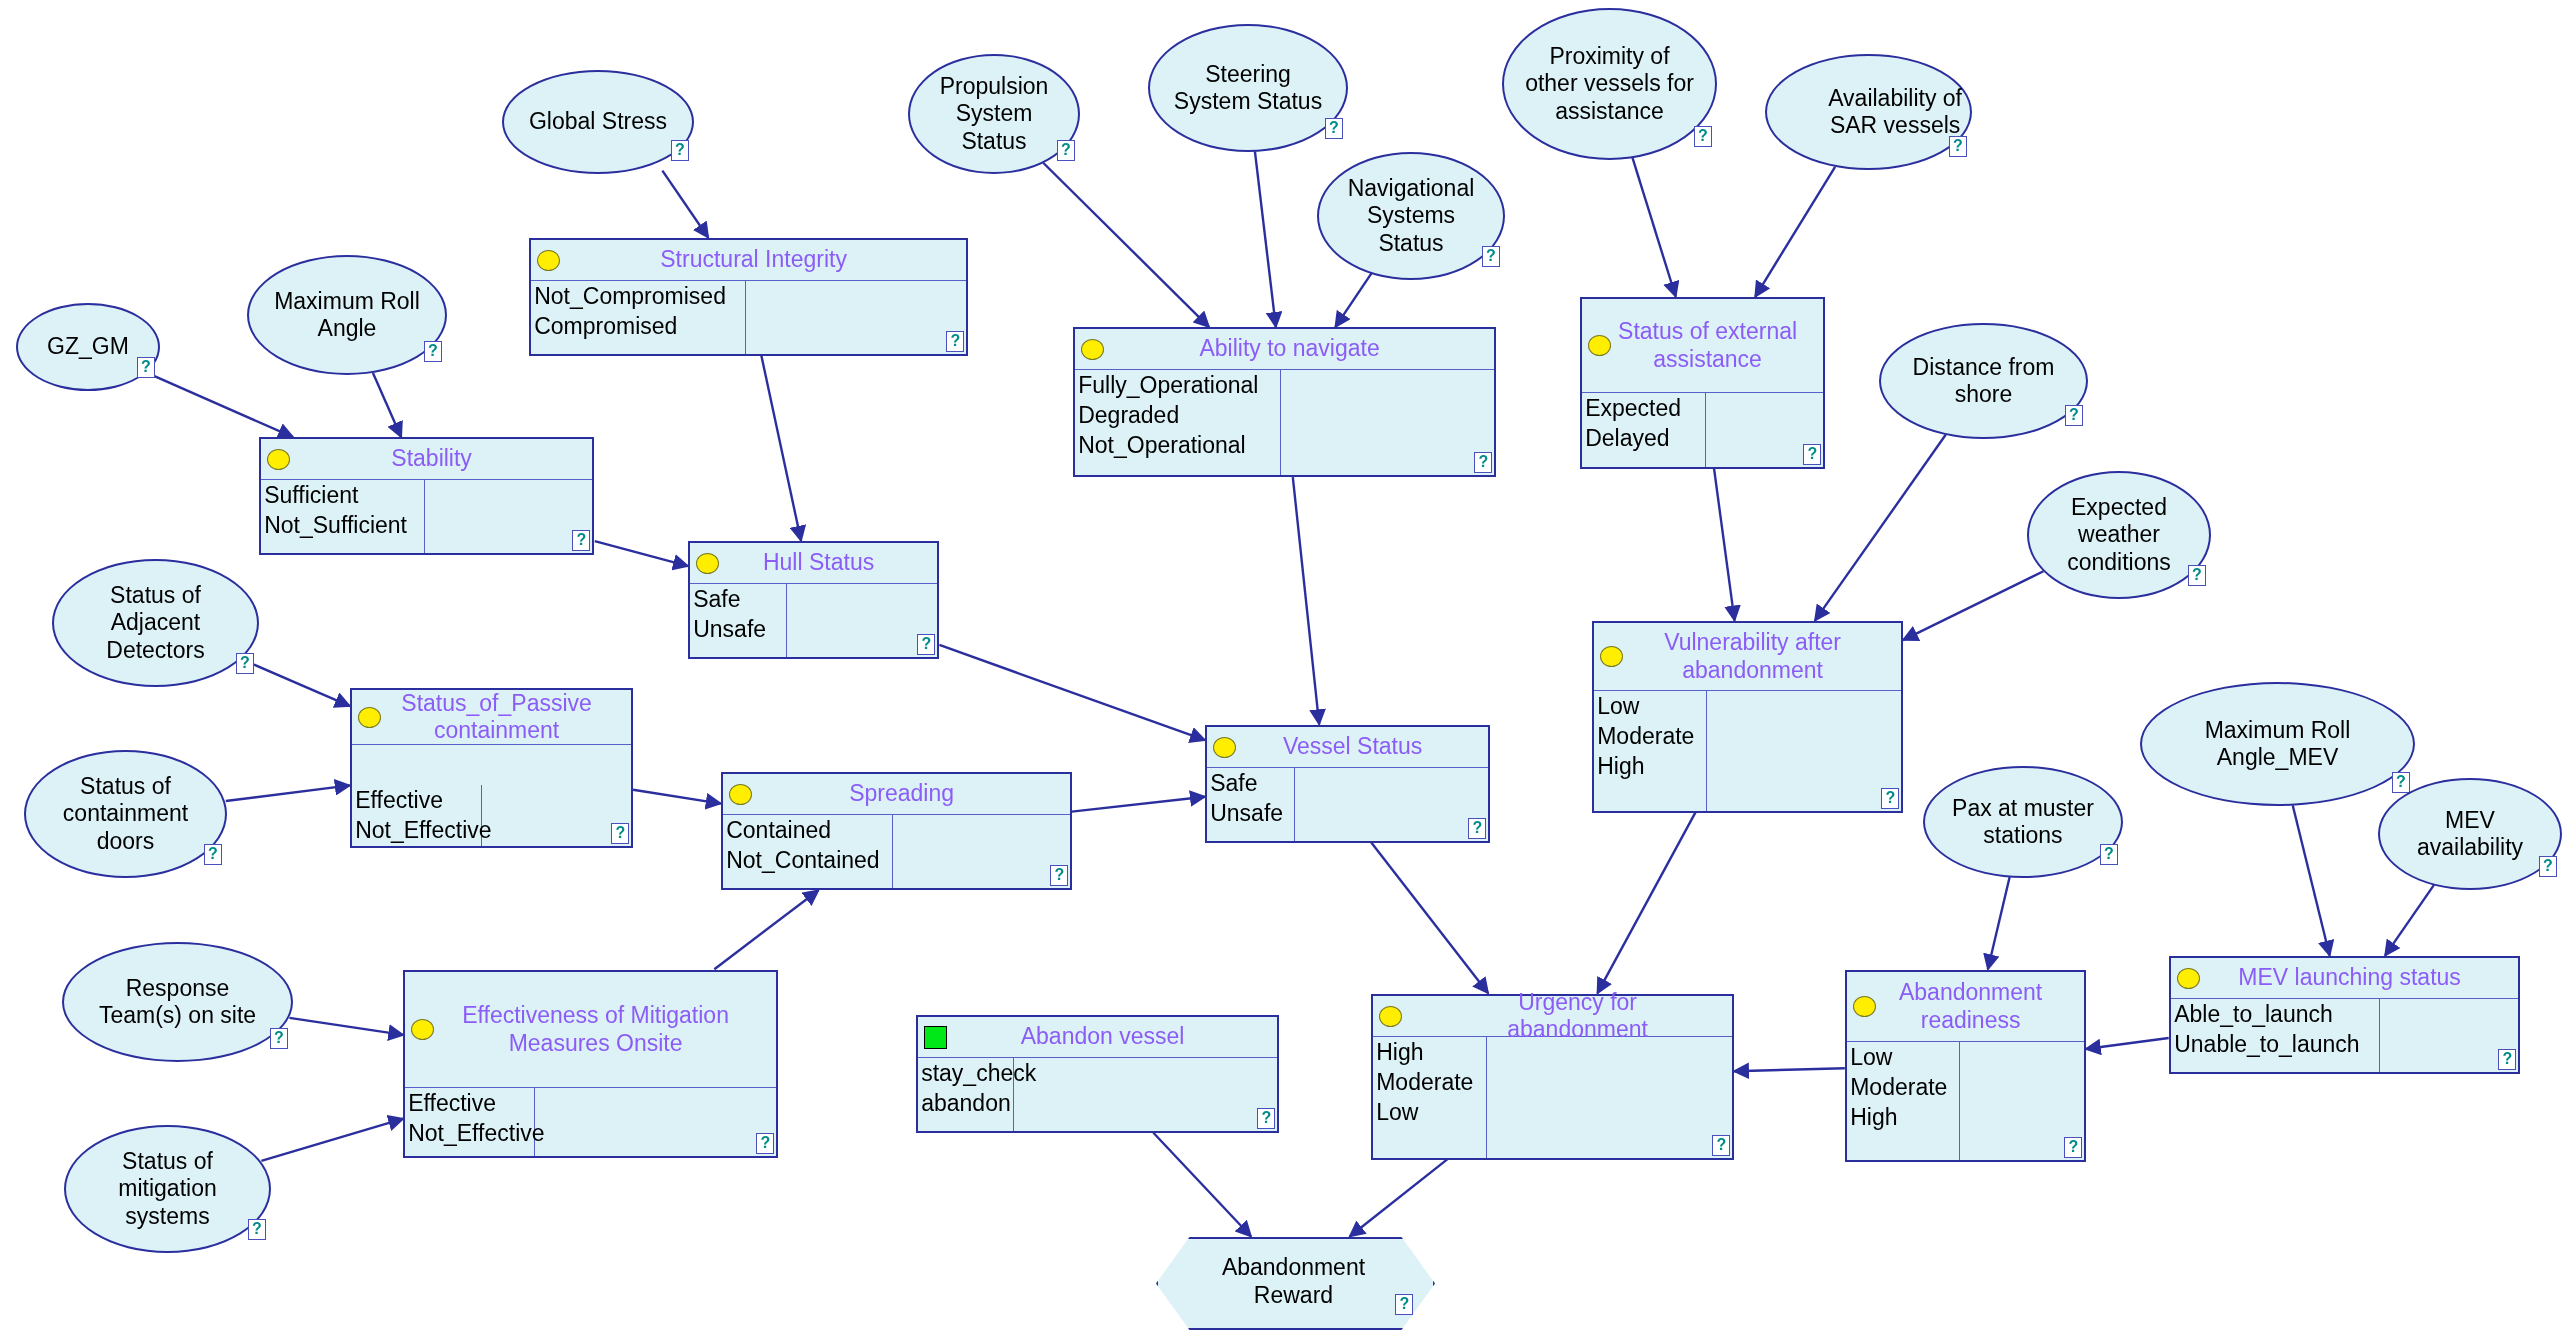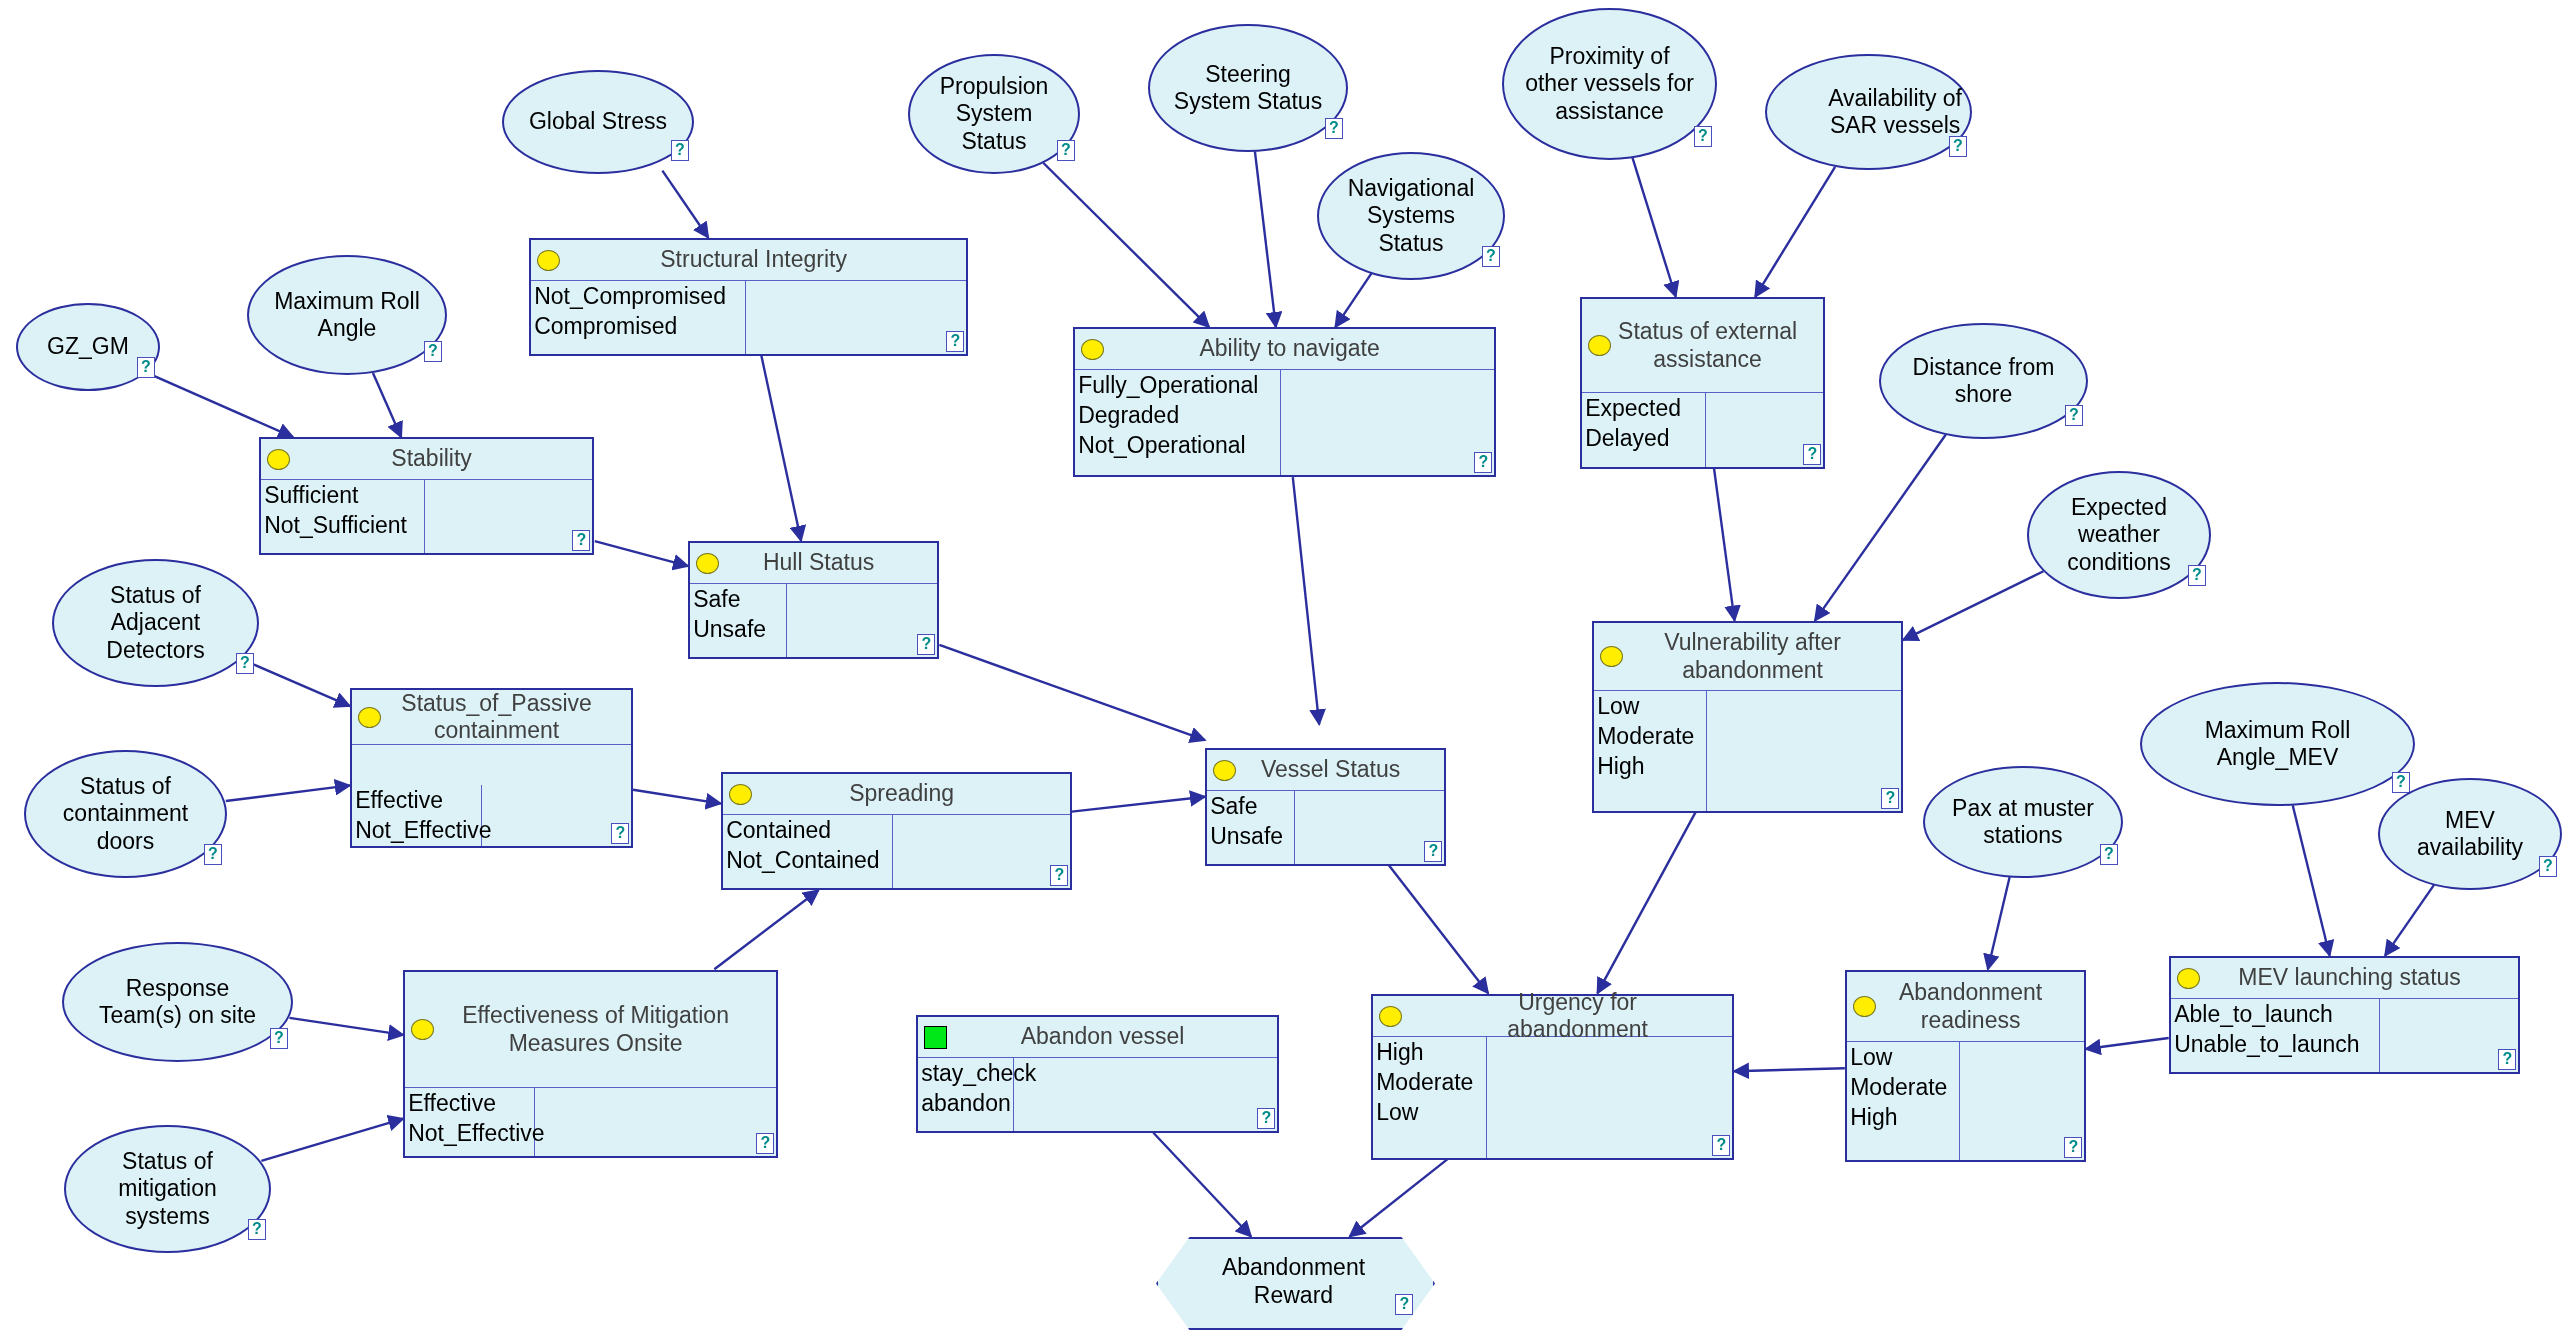--- a/index.html
+++ b/index.html
@@ -47,21 +47,21 @@
   }
   .node .head .ico{
     flex:0 0 auto;
     margin-left:6.4px;margin-right:3.2px;
   }
   .node .head .title{
     flex:1 1 auto;
     text-align:center;
     font-size:23px;
     line-height:1.18;
-    color:#404040;
+    color:#8b5cf6;
     white-space:pre-line;
     padding-right:24px;
     padding-left:1.6px;
   }
   .dot{
     width:21px;height:19px;border-radius:50%;
     background:#ffee00;border:0.8px solid #7a7a20;
     display:block;
   }
   .sq{
@@ -388,21 +388,21 @@
         </div>
         <div class="body">
           <div class="states" style="width: 170px;">
             <div class="st">Contained</div>
             <div class="st">Not_Contained</div>
           </div>
           <div class="bars"></div>
         </div>
         <div class="qbadge">?</div>
       </div>
-      <div class="node" style="left: 1205px; top: 748px; width: 241px; height: 118px;">
+      <div class="node" style="left: 1205px; top: 725px; width: 285px; height: 118px;">
         <div class="head" style="height: 41px;">
           <span class="ico">
             <span class="dot"></span>
           </span>
           <span class="title">Vessel Status</span>
         </div>
         <div class="body">
           <div class="states" style="width: 88px;">
             <div class="st">Safe</div>
             <div class="st">Unsafe</div>

